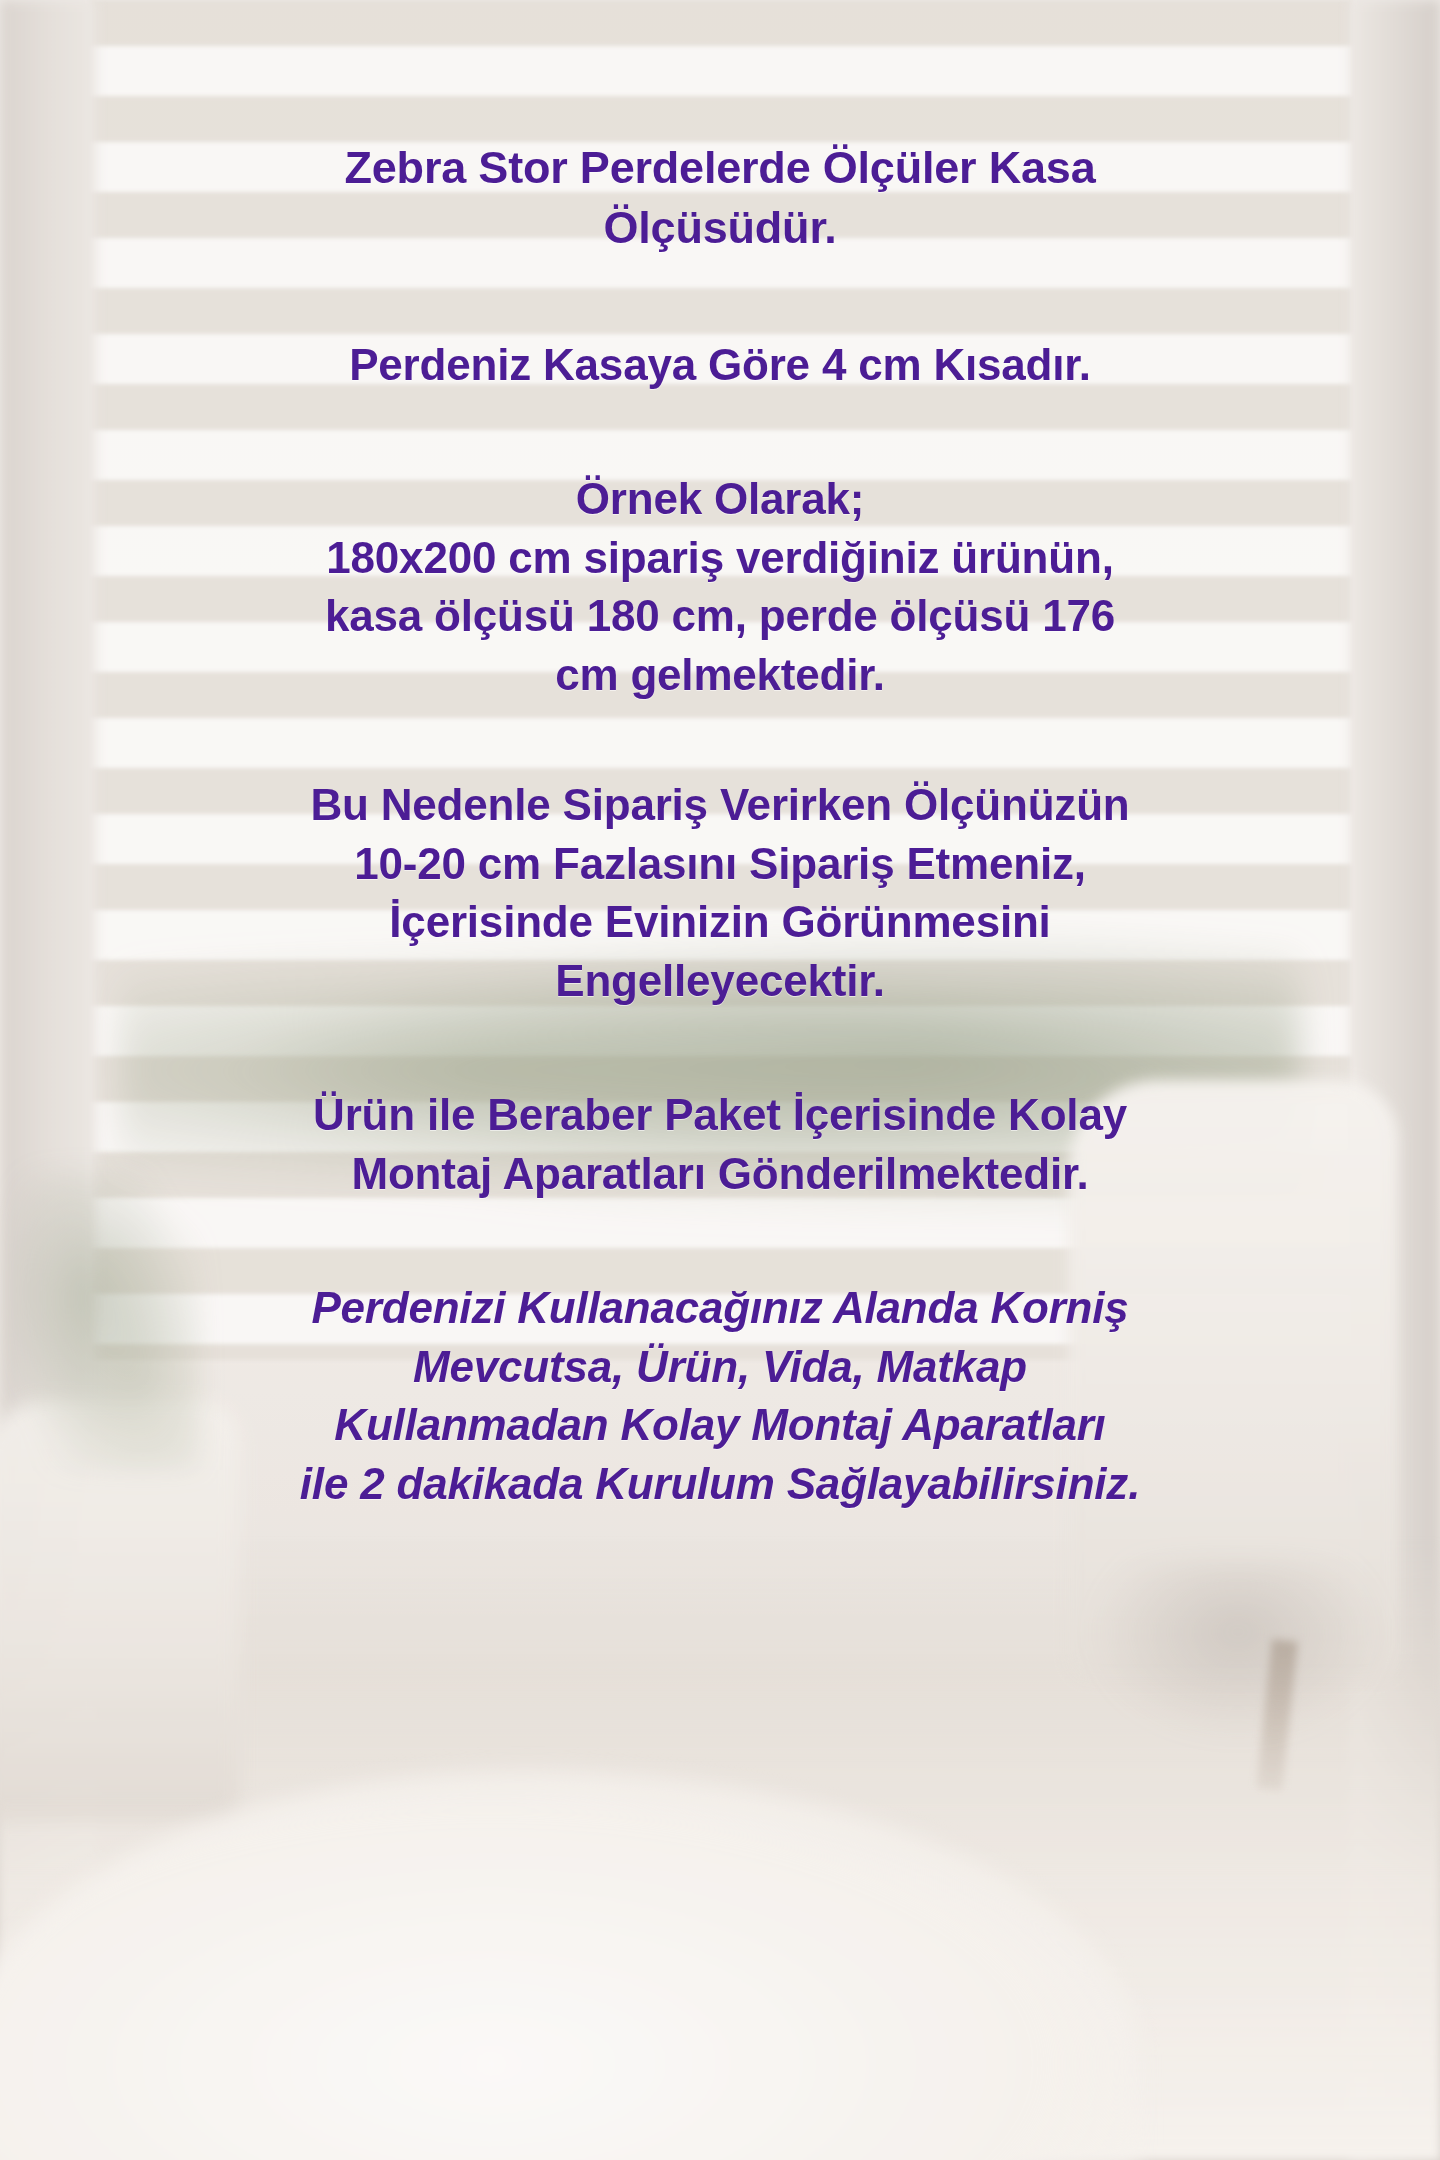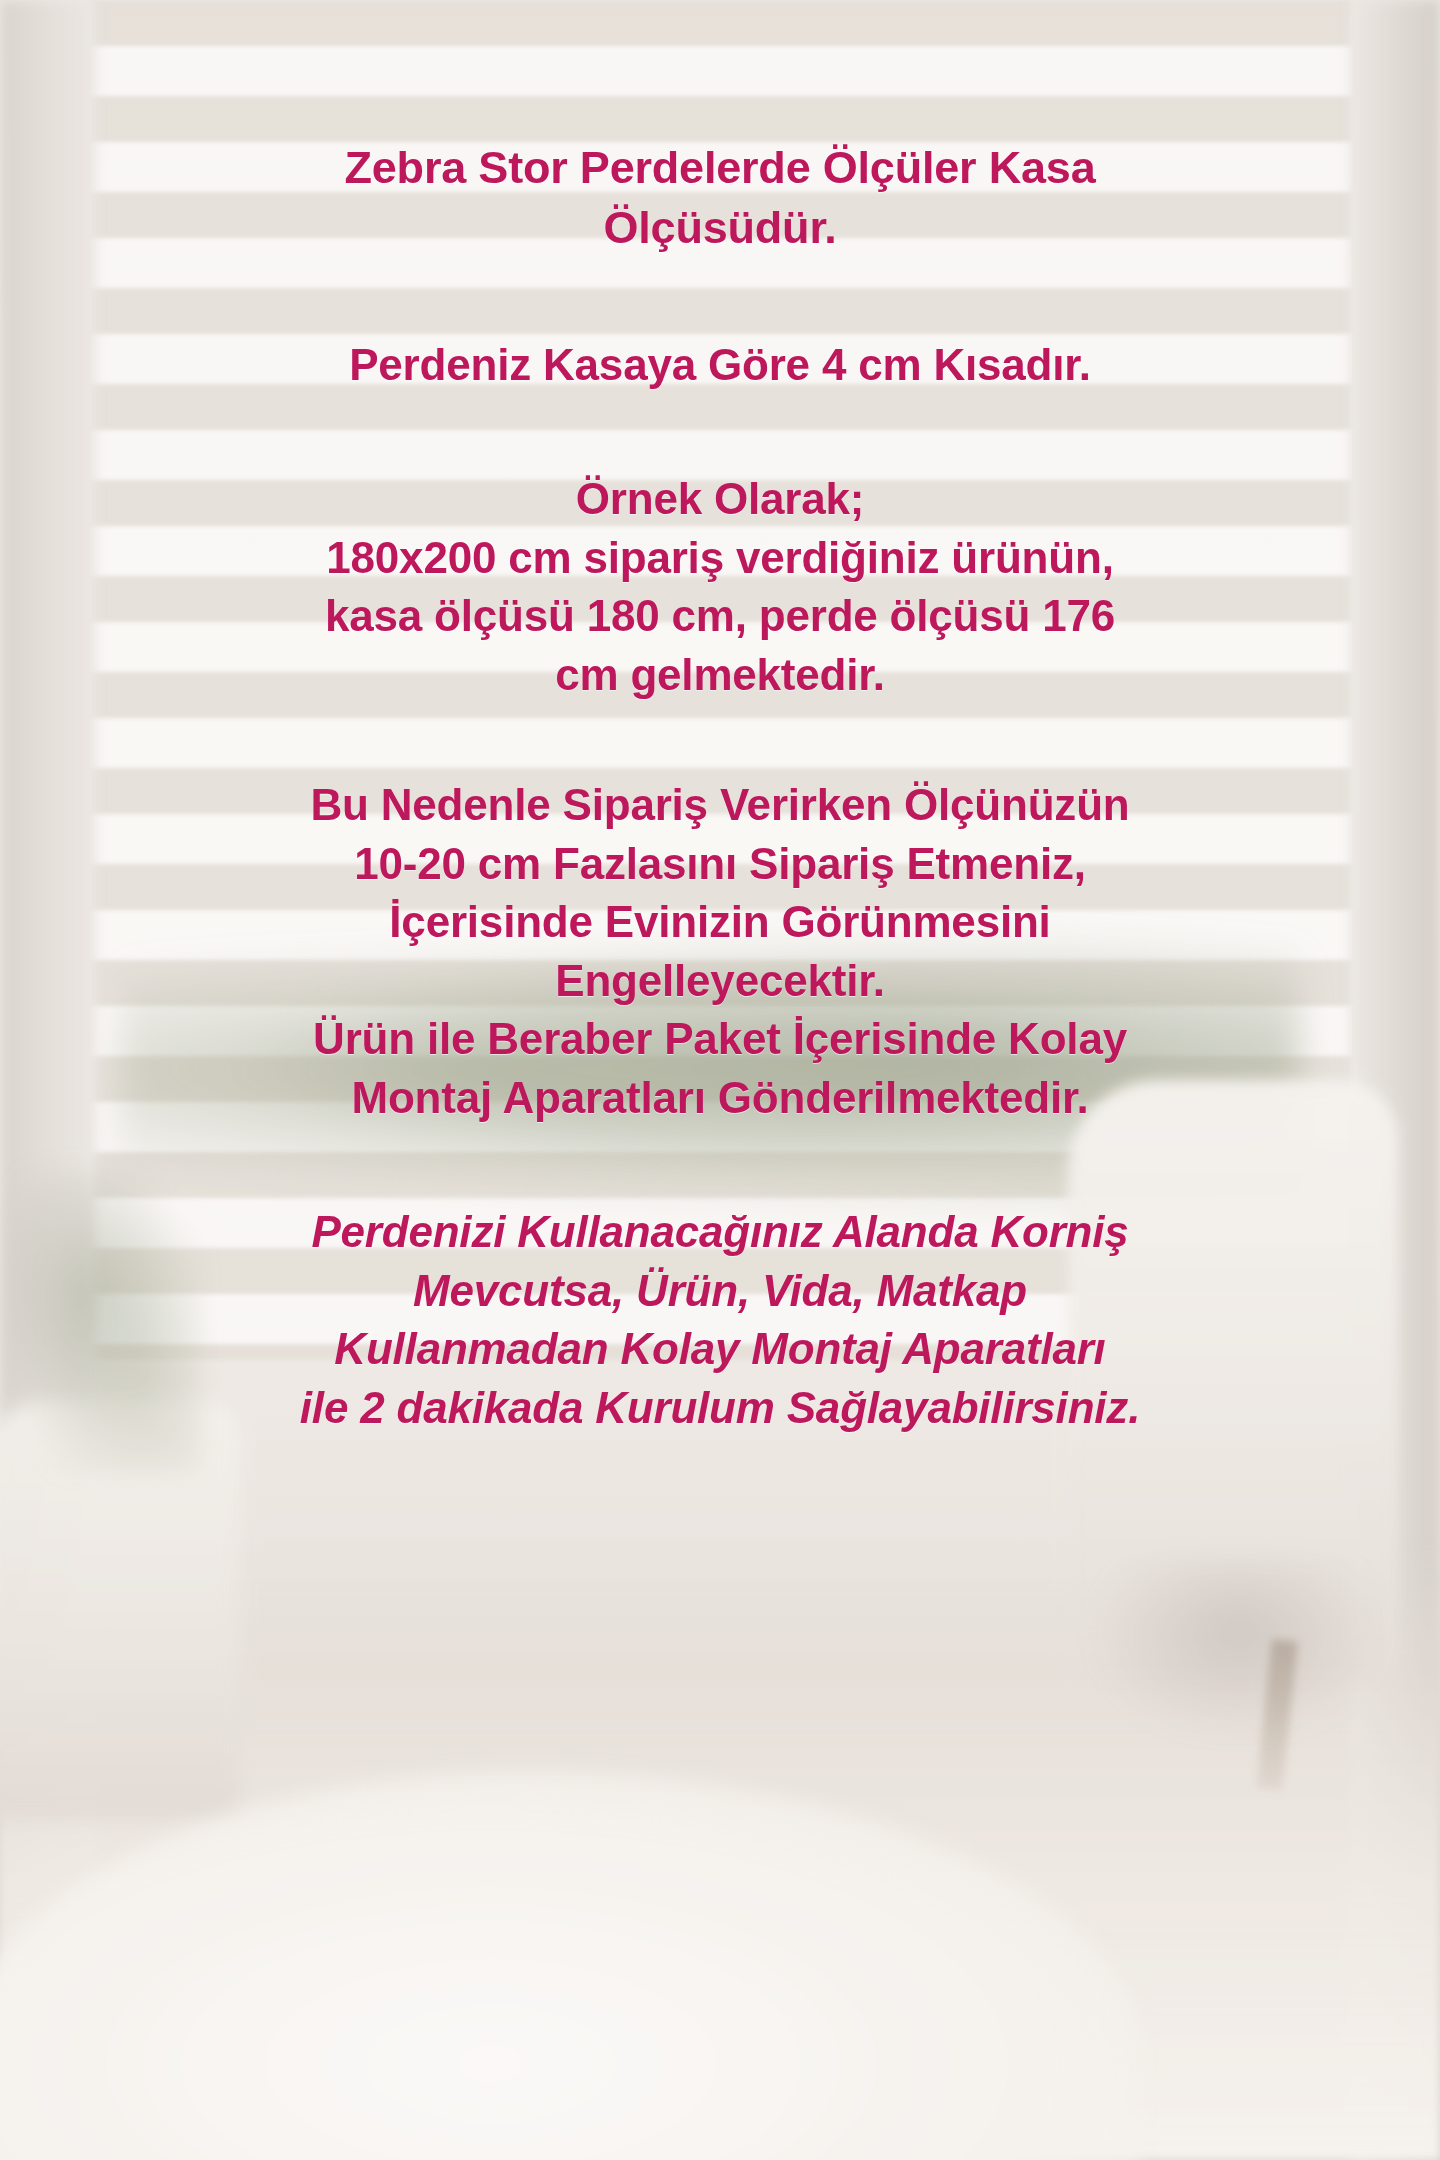--- a/index.html
+++ b/index.html
@@ -165,36 +165,36 @@
   .content {
     position: absolute;
     left: 0; top: 0;
     width: 1440px;
     padding: 0;
     box-sizing: border-box;
   }
 
   .para {
     text-align: center;
-    color: #be185d;
+    color: #4c1d95;
     font-weight: 700;
     font-size: 44px;
     line-height: 1.33;
     letter-spacing: -0.2px;
     padding: 0 96px;
     box-sizing: border-box;
     margin: 0;
     text-shadow: 0 1px 0 rgba(255,255,255,0.55);
   }
 
   .p-title { margin-top: 138px; font-size: 45px; }
   .p-2 { margin-top: 78px; }
   .p-3 { margin-top: 76px; }
   .p-4 { margin-top: 72px; }
-  .p-5 { }
+  .p-5 { margin-top: 76px; }
   .p-6 { margin-top: 76px; font-style: italic; }
 
   .para .line { display: block; }
 </style>
 </head>
 <body>
 
 <div id="page">
 
   <div class="bg-layer bg-base"></div>

